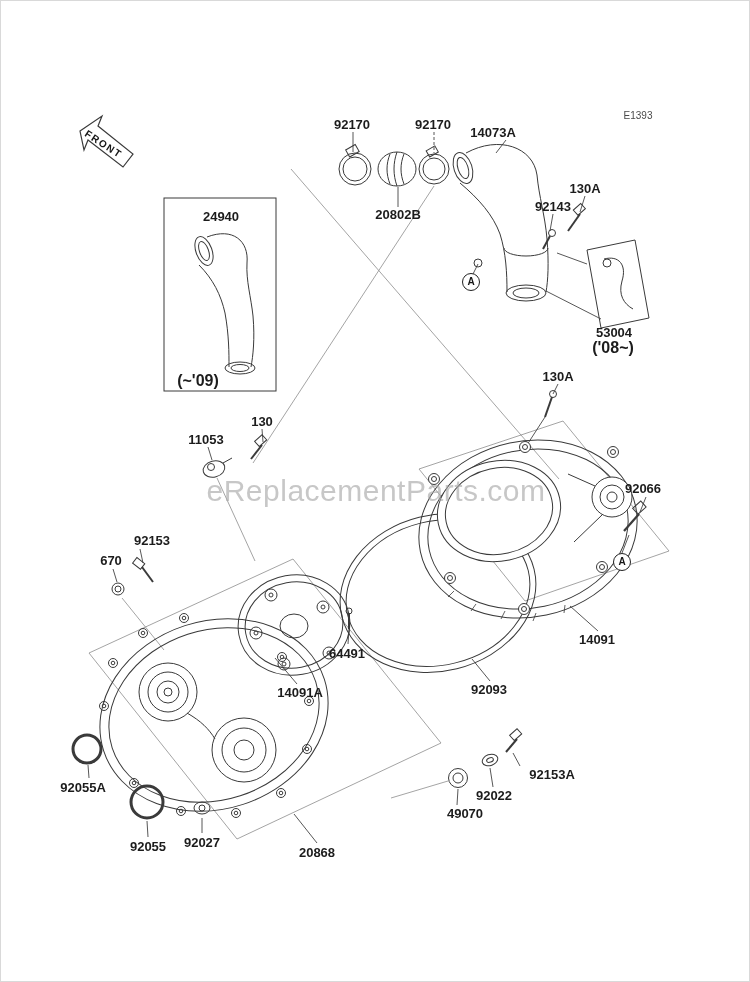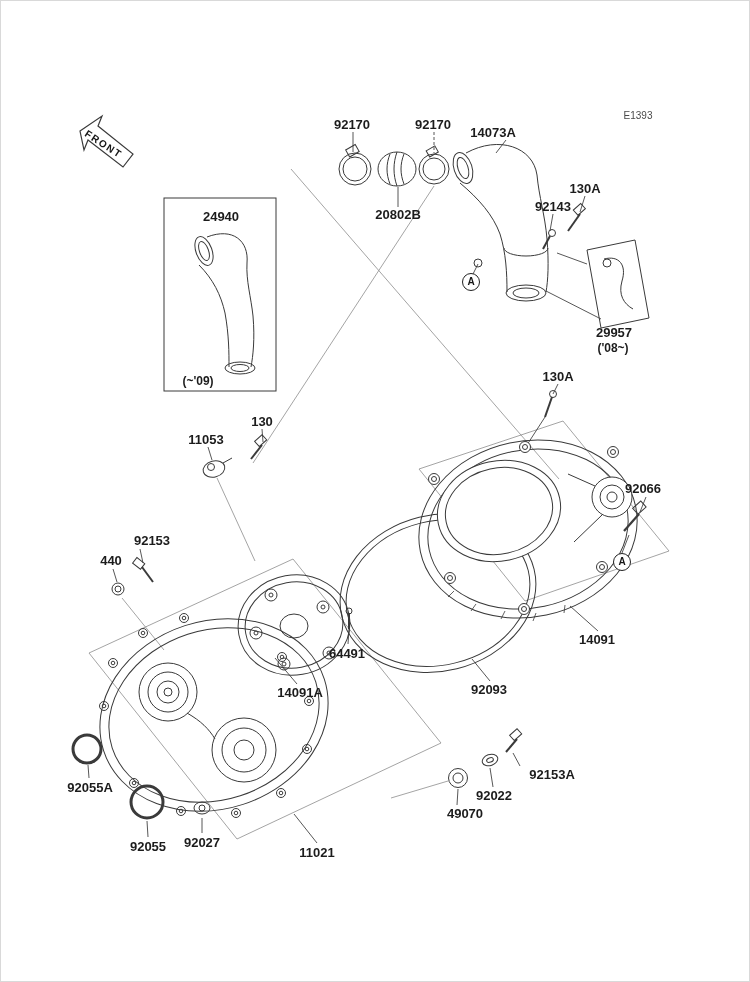--- a/index.html
+++ b/index.html
@@ -7,21 +7,21 @@
     position:relative; width:750px; height:982px; margin:0 auto;
     background:#ffffff; border:1px solid #d9d9d9; box-sizing:border-box;
     font-family:"Liberation Sans", sans-serif; overflow:hidden;
   }
   svg { position:absolute; left:0; top:0; }
   .lbl {
     position:absolute; transform:translate(-50%,-50%);
     font:bold 13px "Liberation Sans", sans-serif; color:#1c1c1c;
     white-space:nowrap; z-index:3;
   }
-  .note { font-size:12px; }
+  .note { font-size:16px; }
   .code { font:normal 10px "Liberation Sans", sans-serif; color:#4a4a4a; }
   .front {
     position:absolute; left:88px; top:127px; z-index:3;
     font:bold 10px "Liberation Sans", sans-serif; letter-spacing:1.5px; color:#161616;
     transform:rotate(33deg); transform-origin:left top; white-space:nowrap;
   }
   .amark {
     position:absolute; width:16px; height:16px; transform:translate(-50%,-50%);
     border:1.3px solid #222; border-radius:50%; background:#fff; z-index:3;
     font:bold 10px "Liberation Sans", sans-serif; color:#161616;
@@ -31,20 +31,21 @@
     position:absolute; left:375px; top:490px; transform:translate(-50%,-50%);
     font:normal 30px "Liberation Sans", sans-serif; color:#a6a6a6; opacity:.62;
     letter-spacing:.5px; white-space:nowrap; z-index:2;
   }
 </style>
 </head>
 <body>
 
 <div class="stage">
 
+  <div class="wm">eReplacementParts.com</div>
 
   <svg width="750" height="982" viewBox="0 0 750 982">
 
     <g stroke="#8d8d8d" stroke-width="0.8" fill="none">
       <line x1="290" y1="168" x2="558" y2="478"></line>
       <line x1="433" y1="185" x2="252" y2="462"></line>
       <polygon points="418,468 562,420 668,550 524,600"></polygon>
       <polygon points="88,652 292,558 440,742 236,838"></polygon>
       <line x1="216" y1="477" x2="254" y2="560"></line>
       <line x1="121" y1="597" x2="163" y2="649"></line>
@@ -290,36 +291,36 @@
   <div class="front">FRONT</div>
 
   <div class="lbl" style="left:351px;top:123px">92170</div>
   <div class="lbl" style="left:432px;top:123px">92170</div>
   <div class="lbl" style="left:492px;top:131px">14073A</div>
   <div class="lbl" style="left:397px;top:213px">20802B</div>
   <div class="lbl" style="left:552px;top:205px">92143</div>
   <div class="lbl" style="left:584px;top:187px">130A</div>
   <div class="lbl" style="left:220px;top:215px">24940</div>
   <div class="lbl note" style="left:197px;top:380px">(~'09)</div>
-  <div class="lbl" style="left:613px;top:331px">29957</div>
+  <div class="lbl" style="left:613px;top:331px">53004</div>
   <div class="lbl note" style="left:612px;top:347px">('08~)</div>
   <div class="lbl" style="left:557px;top:375px">130A</div>
   <div class="lbl" style="left:261px;top:420px">130</div>
   <div class="lbl" style="left:205px;top:438px">11053</div>
   <div class="lbl" style="left:642px;top:487px">92066</div>
   <div class="lbl" style="left:151px;top:539px">92153</div>
-  <div class="lbl" style="left:110px;top:559px">440</div>
+  <div class="lbl" style="left:110px;top:559px">670</div>
   <div class="lbl" style="left:346px;top:652px">64491</div>
   <div class="lbl" style="left:299px;top:691px">14091A</div>
   <div class="lbl" style="left:488px;top:688px">92093</div>
   <div class="lbl" style="left:596px;top:638px">14091</div>
-  <div class="lbl" style="left:89px;top:786px">92055A</div>
+  <div class="lbl" style="left:82px;top:786px">92055A</div>
   <div class="lbl" style="left:147px;top:845px">92055</div>
   <div class="lbl" style="left:201px;top:841px">92027</div>
-  <div class="lbl" style="left:316px;top:851px">11021</div>
+  <div class="lbl" style="left:316px;top:851px">20868</div>
   <div class="lbl" style="left:464px;top:812px">49070</div>
   <div class="lbl" style="left:493px;top:794px">92022</div>
   <div class="lbl" style="left:551px;top:773px">92153A</div>
 
   <div class="amark" style="left:470px;top:281px">A</div>
   <div class="amark" style="left:621px;top:561px">A</div>
 
 </div>
 
 </body></html>

